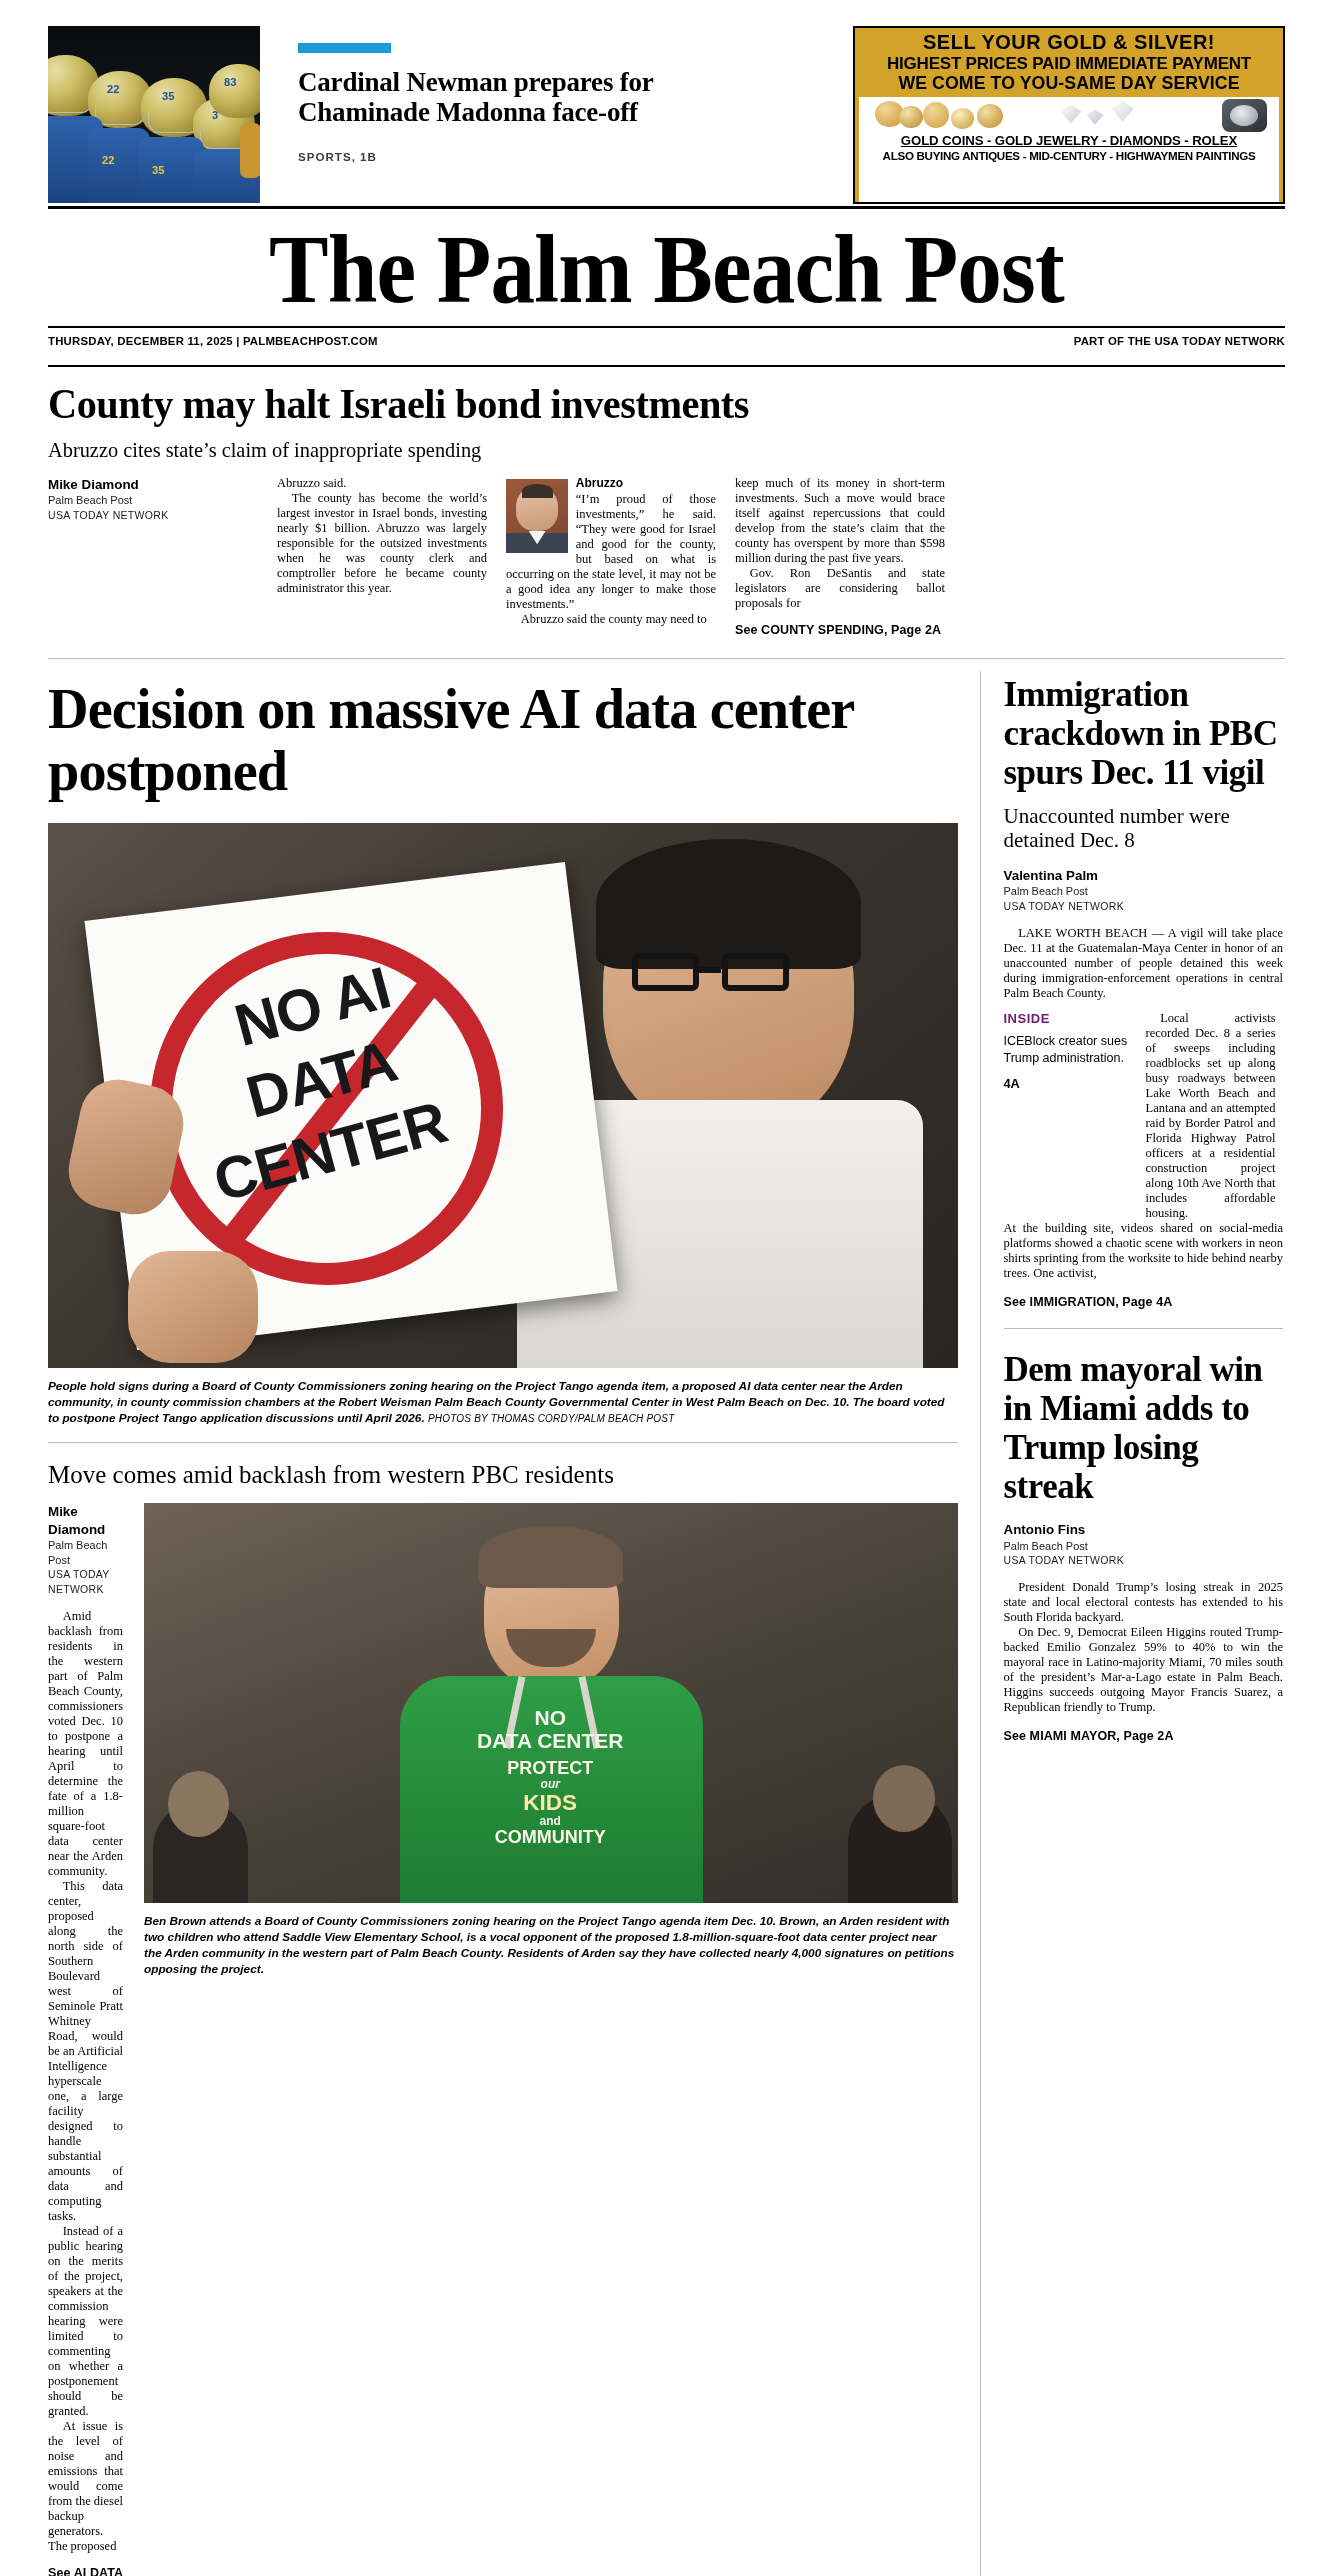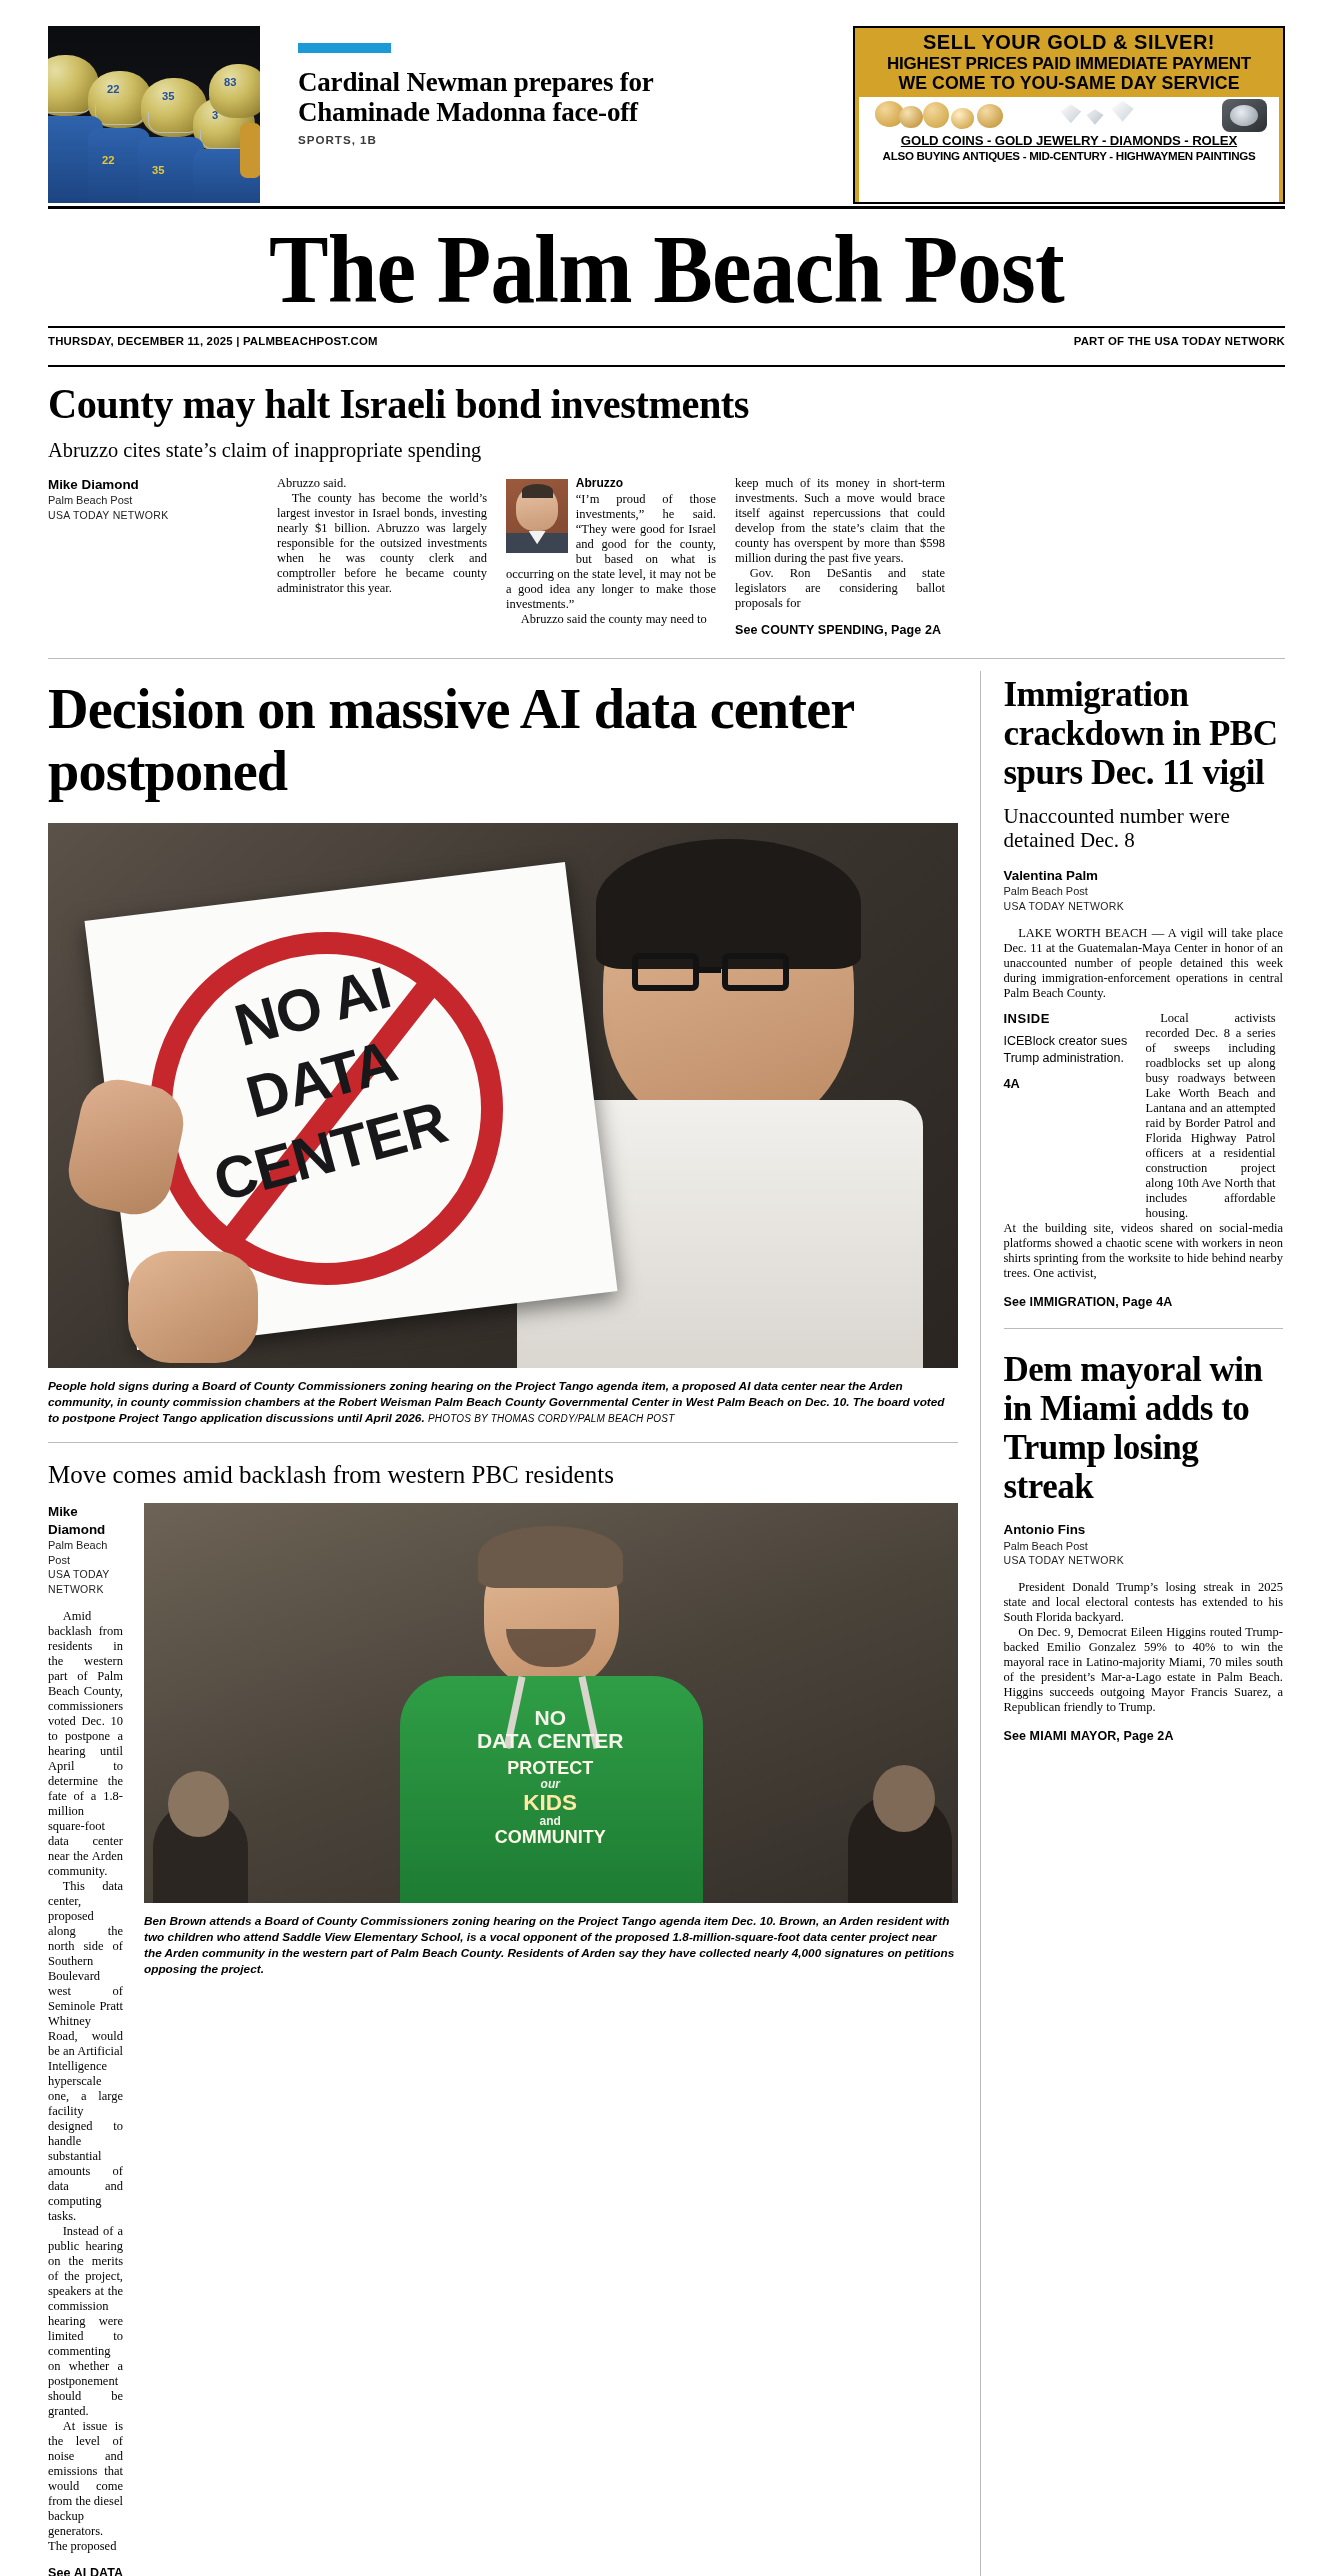--- a/index.html
+++ b/index.html
@@ -33,21 +33,21 @@
 
   
   .promo { display:flex; align-items:flex-start; gap:0; padding-top:26px; height:201px; }
   .promo-photo { width:212px; height:177px; position:relative; overflow:hidden; background:#07121f; flex:0 0 212px; }
   .promo-mid { flex:1 1 auto; padding-left:38px; padding-top:17.3px; position:relative; }
   .promo-kicker-bar { width:93px; height:9.5px; background:#1b9ad6; margin-bottom:14.7px; }
   .promo-head {
     font-family:"Liberation Serif", serif; font-weight:bold;
     font-size:27px; line-height:30px; letter-spacing:-0.2px; max-width:363px;
   }
-  .promo-section { font-family:"Liberation Sans",sans-serif; font-weight:bold; font-size:11.6px; letter-spacing:1px; color:#3b3b3b; margin-top:6px; }
+  .promo-section { font-family:"Liberation Sans",sans-serif; font-weight:bold; font-size:11.6px; letter-spacing:1px; color:#3b3b3b; margin-top:23px; }
   .promo-ad { flex:0 0 432px; width:432px; height:178px; }
 
   
   .helmet { position:absolute; border-radius:48% 48% 42% 42%; background:
       radial-gradient(ellipse at 35% 25%, #e6dfa4 0%, #cdbd62 38%, #a2903c 72%, #6d6125 100%); }
   .jersey { position:absolute; background:linear-gradient(180deg,#2e63ad,#1c4380); border-radius:12px 12px 3.5px 3.5px; }
   .facemask { position:absolute; border:1.7px solid #b9bcc0; border-radius:0 0 12px 12px; border-top:none; }
   .num { position:absolute; color:#24509b; font-family:"Liberation Sans",sans-serif; font-weight:bold; font-size:11.2px; }
 
   
@@ -115,21 +115,21 @@
 
   
   .rail-head {
     font-family:"Liberation Serif",serif; font-weight:bold;
     font-size:35px; line-height:39px; letter-spacing:-0.5px; padding-top:3.5px;
   }
   .rail-sub { font-family:"Liberation Serif",serif; font-size:21px; line-height:24px; padding-top:12px; }
   .rail-cols { display:flex; gap:14px; padding-top:10.4px; }
   .rail-c1 { width:128px; }
   .rail-c2 { width:130px; }
-  .inside-label { font-family:"Liberation Sans",sans-serif; font-weight:bold; font-size:13px; color:#000000; letter-spacing:0.5px; }
+  .inside-label { font-family:"Liberation Sans",sans-serif; font-weight:bold; font-size:13px; color:#701a75; letter-spacing:0.5px; }
   .inside-txt { font-family:"Liberation Sans",sans-serif; font-size:12.5px; line-height:17px; padding-top:7px; }
   .inside-pg  { font-family:"Liberation Sans",sans-serif; font-weight:bold; font-size:12.8px; padding-top:8.6px; }
 </style>
 </head>
 <body>
 
 <div class="page">
 
   <div class="promo">
 

